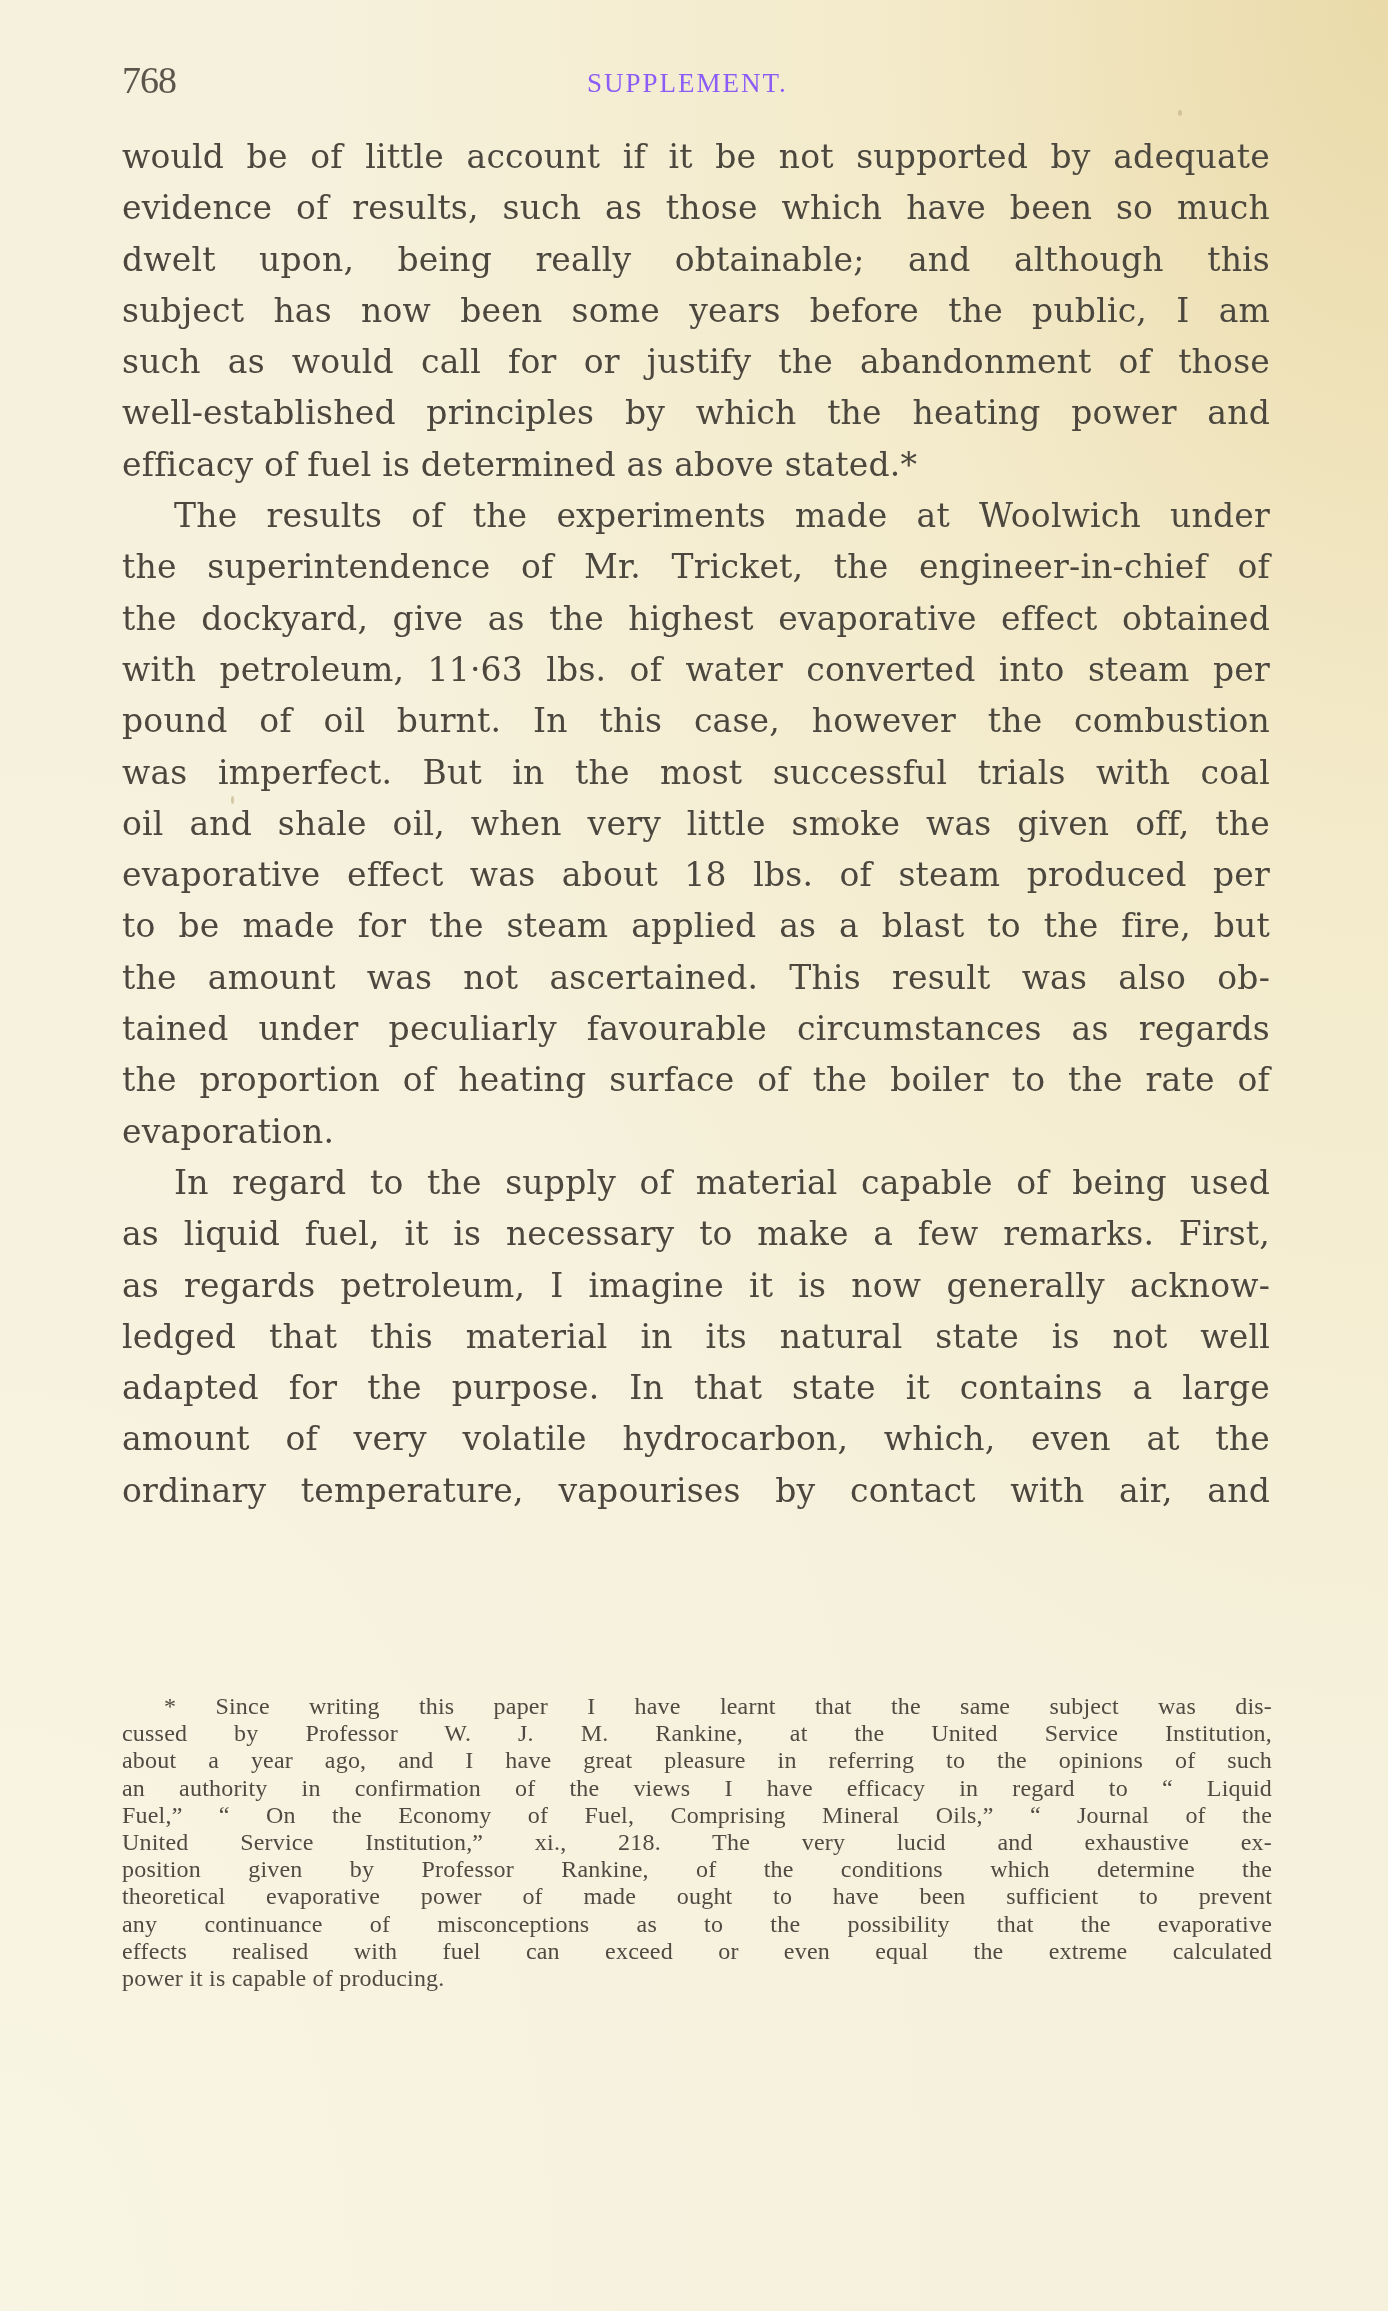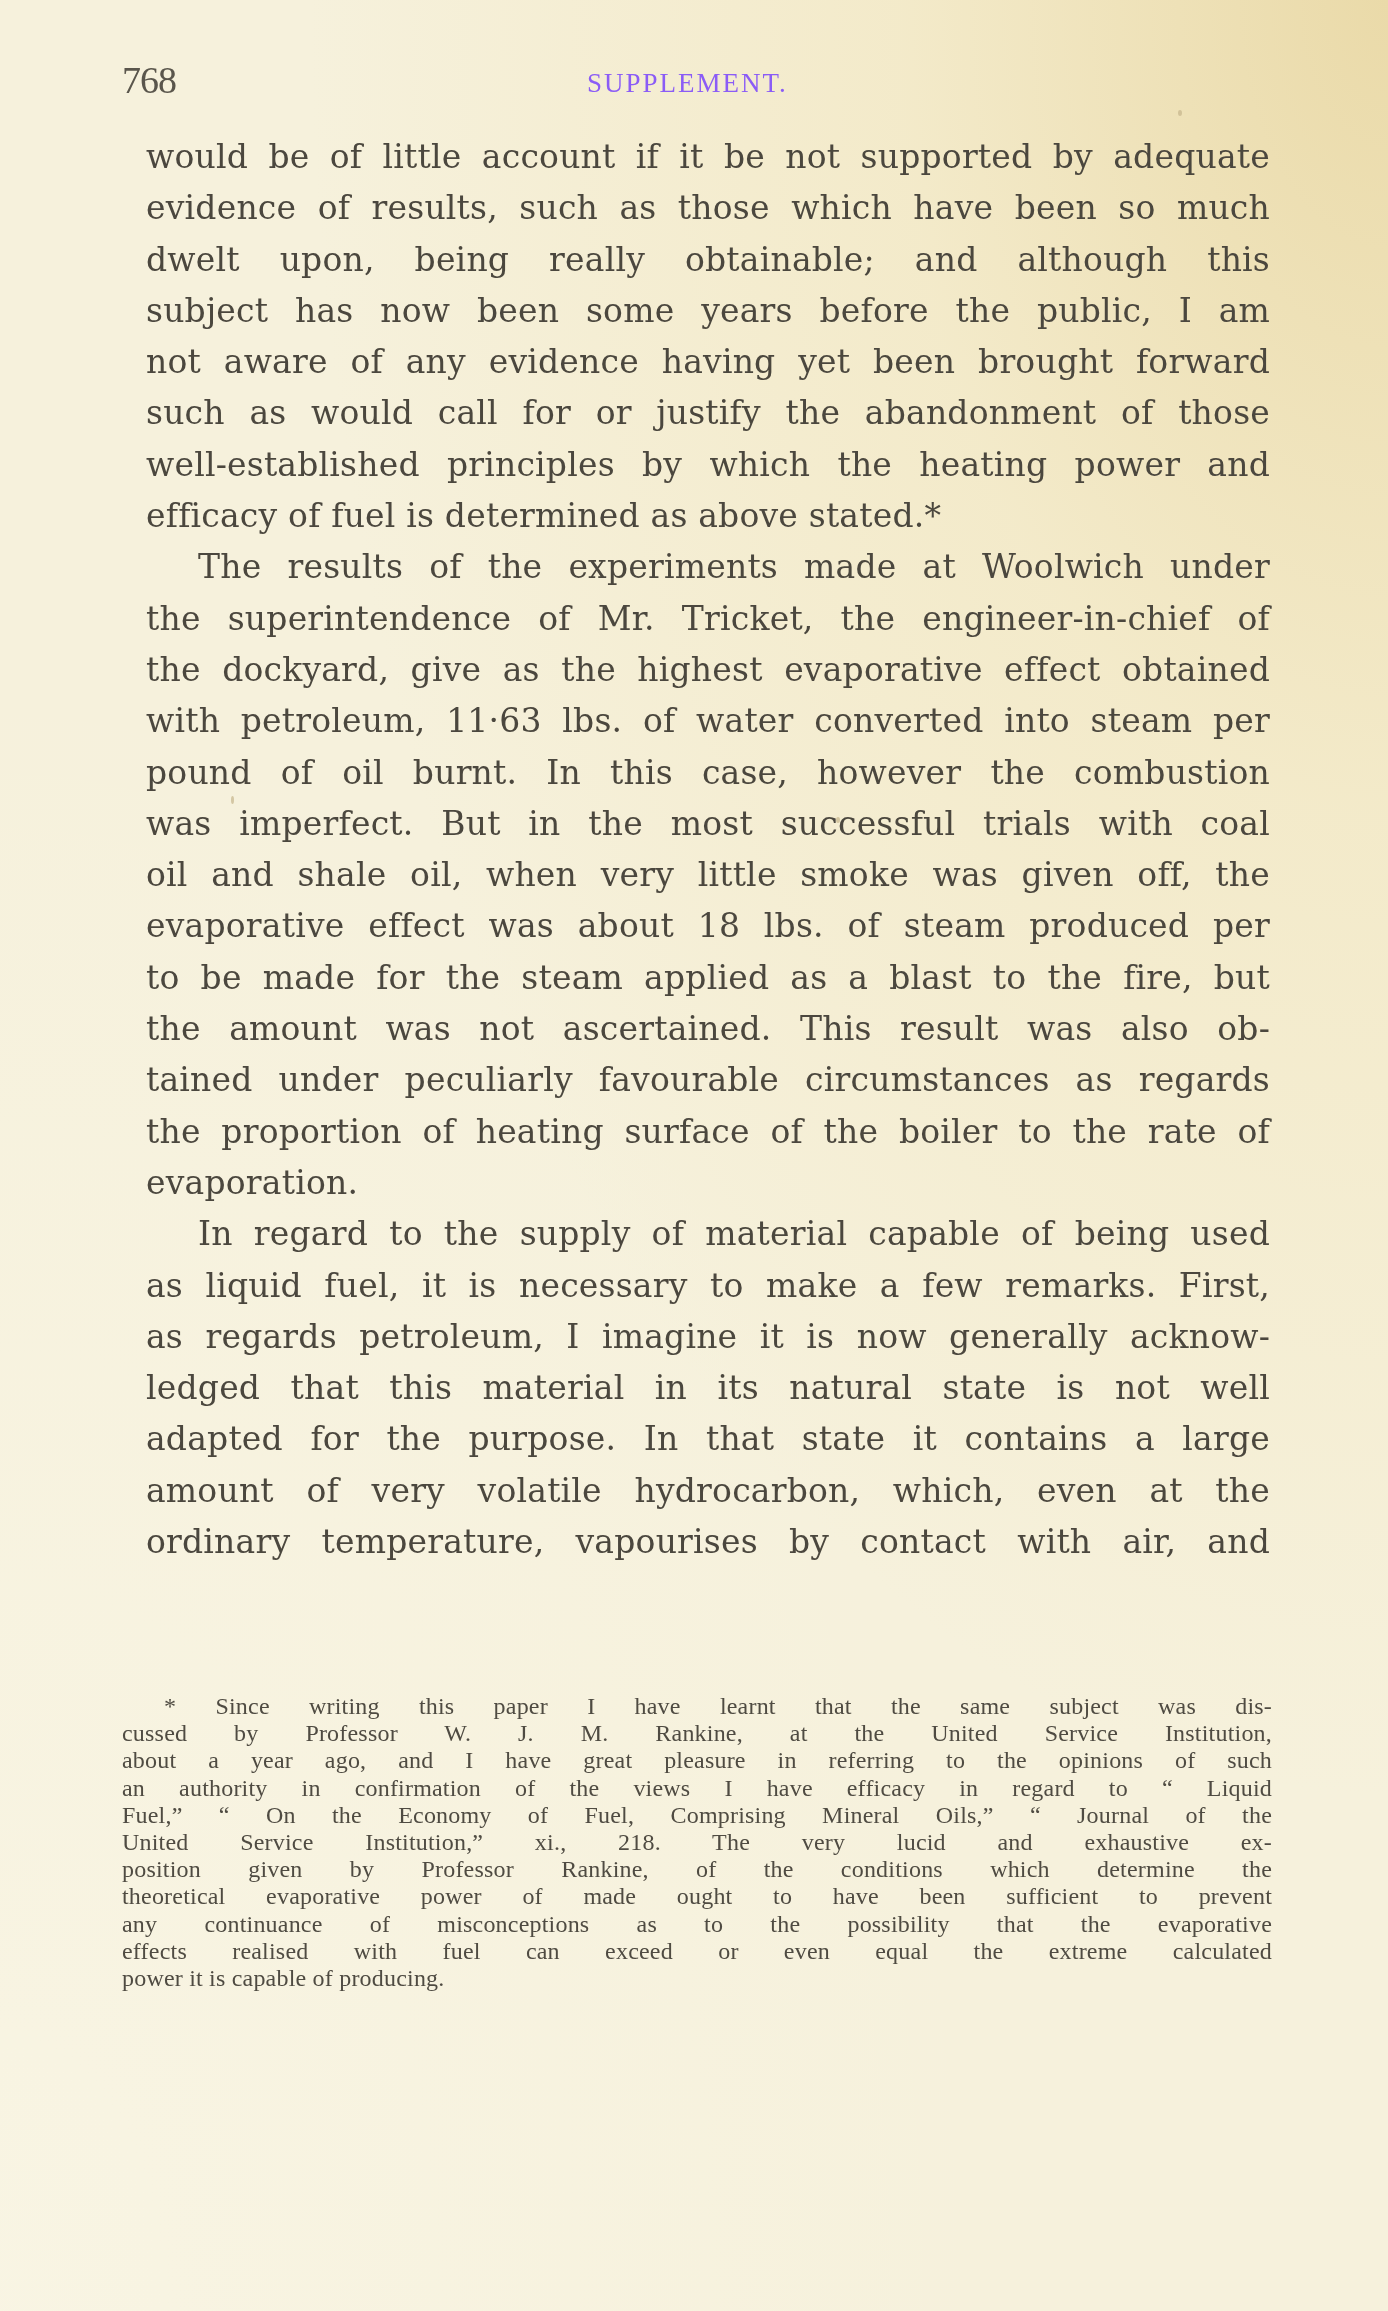--- a/index.html
+++ b/index.html
@@ -59,21 +59,20 @@
     .line {
       display: block;
       height: 51.3px;
       line-height: 51.3px;
       font-size: 33px;
       text-align: justify;
       text-align-last: justify;
       white-space: nowrap;
       overflow: visible;
       color: #4b473e;
-      margin-left: 24px;
     }
     .line.last {
       text-align-last: left;
     }
     .line.indent {
       padding-left: 52px;
     }
     .footnote {
       position: absolute;
       left: 122px;
@@ -117,21 +116,20 @@
   <div class="running-head">
     <span class="page-number">768</span>
     <span class="running-title">SUPPLEMENT.</span>
   </div>
 
   <div class="body-text">
     <span class="line">would be of little account if it be not supported by adequate</span>
     <span class="line">evidence of results, such as those which have been so much</span>
     <span class="line">dwelt upon, being really obtainable; and although this</span>
     <span class="line">subject has now been some years before the public, I am</span>
-    <span class="line">not aware of any evidence having yet been brought forward</span>
     <span class="line">such as would call for or justify the abandonment of those</span>
     <span class="line">well-established principles by which the heating power and</span>
     <span class="line last">efficacy of fuel is determined as above stated.*</span>
     <span class="line indent">The results of the experiments made at Woolwich under</span>
     <span class="line">the superintendence of Mr. Tricket, the engineer-in-chief of</span>
     <span class="line">the dockyard, give as the highest evaporative effect obtained</span>
     <span class="line">with petroleum, 11·63 lbs. of water converted into steam per</span>
     <span class="line">pound of oil burnt.  In this case, however the combustion</span>
     <span class="line">was imperfect.  But in the most successful trials with coal</span>
     <span class="line">oil and shale oil, when very little smoke was given off, the</span>

